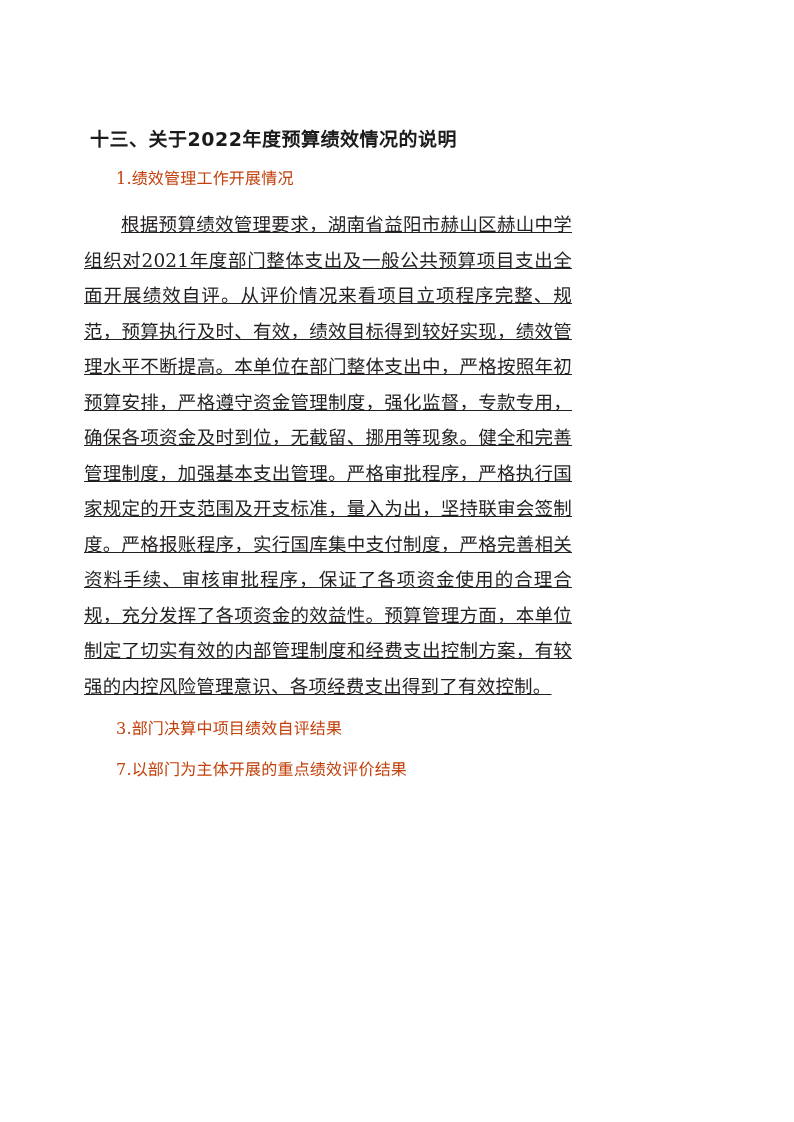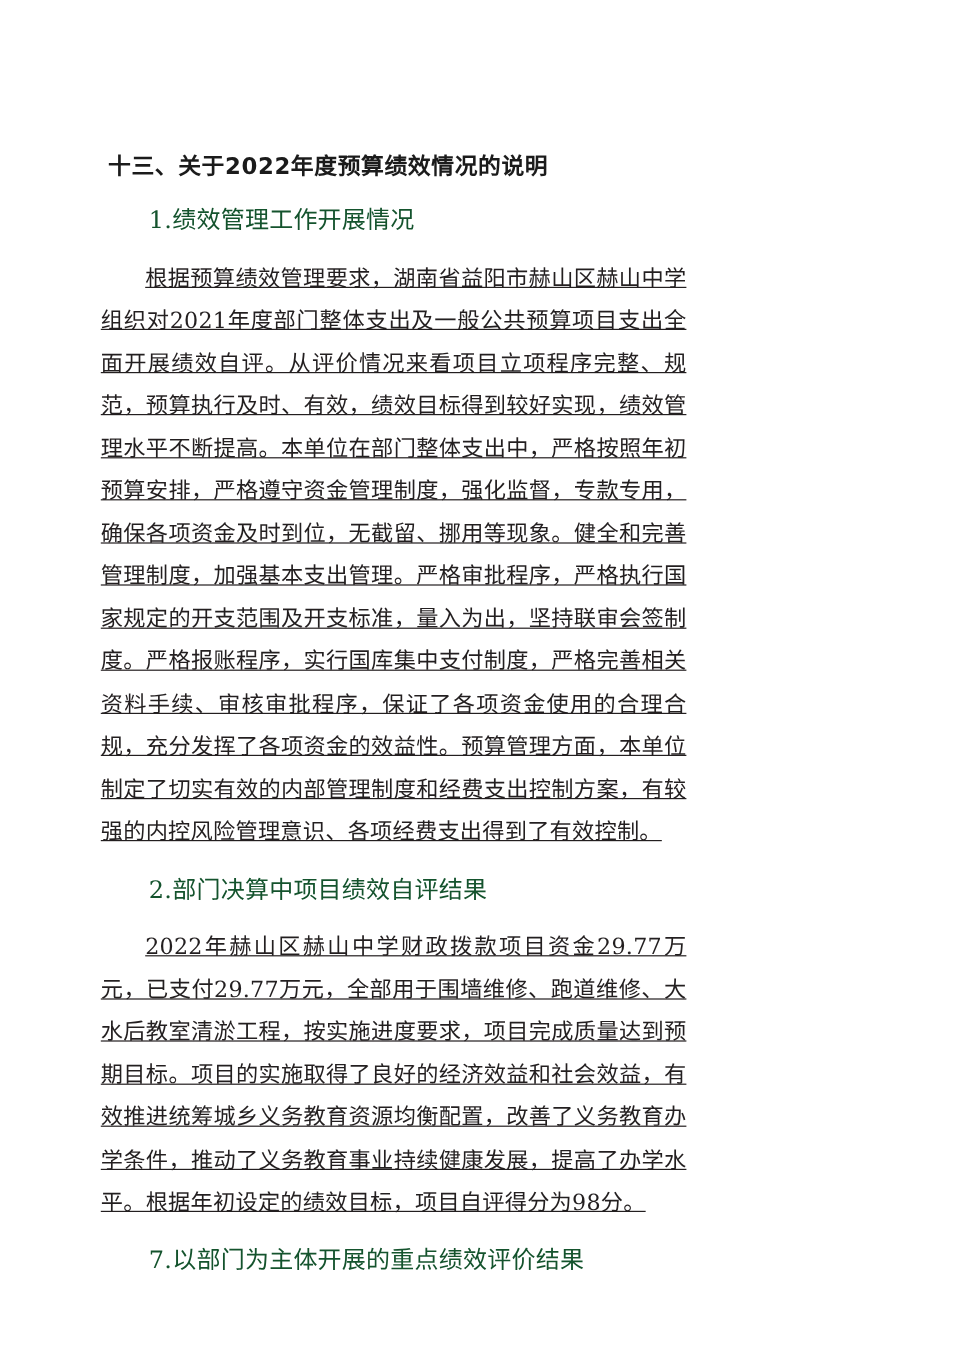--- a/index.html
+++ b/index.html
@@ -43,46 +43,45 @@
     text-align: justify;
     text-justify: inter-ideograph;
     letter-spacing: 0.2px;
     color: #231f20;
     text-decoration: underline;
   }
   p.indent2 {
     text-indent: 2em;
   }
   p.sub-heading {
-    font-size: 20px;
+    font-size: 16px;
     line-height: 1.92;
     margin: 10px 0 6px 0;
     text-indent: 2em;
     letter-spacing: 0.2px;
-    color: #14532d;
+    color: #c2410c;
   }
   p.block {
     margin-top: 12px;
     margin-bottom: 10px;
   }
 </style>
 </head>
 <body>
 
 <div class="page">
 
   <div class="doc-body">
 
     <h1 class="section-heading">十三、关于2022年度预算绩效情况的说明</h1>
 
     <p class="sub-heading">1.绩效管理工作开展情况</p>
 
     <p class="para indent2 block">根据预算绩效管理要求，湖南省益阳市赫山区赫山中学组织对2021年度部门整体支出及一般公共预算项目支出全面开展绩效自评。从评价情况来看项目立项程序完整、规范，预算执行及时、有效，绩效目标得到较好实现，绩效管理水平不断提高。本单位在部门整体支出中，严格按照年初预算安排，严格遵守资金管理制度，强化监督，专款专用，确保各项资金及时到位，无截留、挪用等现象。健全和完善管理制度，加强基本支出管理。严格审批程序，严格执行国家规定的开支范围及开支标准，量入为出，坚持联审会签制度。严格报账程序，实行国库集中支付制度，严格完善相关资料手续、审核审批程序，保证了各项资金使用的合理合规，充分发挥了各项资金的效益性。预算管理方面，本单位制定了切实有效的内部管理制度和经费支出控制方案，有较强的内控风险管理意识、各项经费支出得到了有效控制。</p>
 
-    <p class="sub-heading">2.部门决算中项目绩效自评结果</p>
+    <p class="sub-heading">3.部门决算中项目绩效自评结果</p>
 
-    <p class="para indent2 block">2022年赫山区赫山中学财政拨款项目资金29.77万元，已支付29.77万元，全部用于围墙维修、跑道维修、大水后教室清淤工程，按实施进度要求，项目完成质量达到预期目标。项目的实施取得了良好的经济效益和社会效益，有效推进统筹城乡义务教育资源均衡配置，改善了义务教育办学条件，推动了义务教育事业持续健康发展，提高了办学水平。根据年初设定的绩效目标，项目自评得分为98分。</p>
 
     <p class="sub-heading">7.以部门为主体开展的重点绩效评价结果</p>
 
   </div>
 
 </div>
 
 </body></html>

